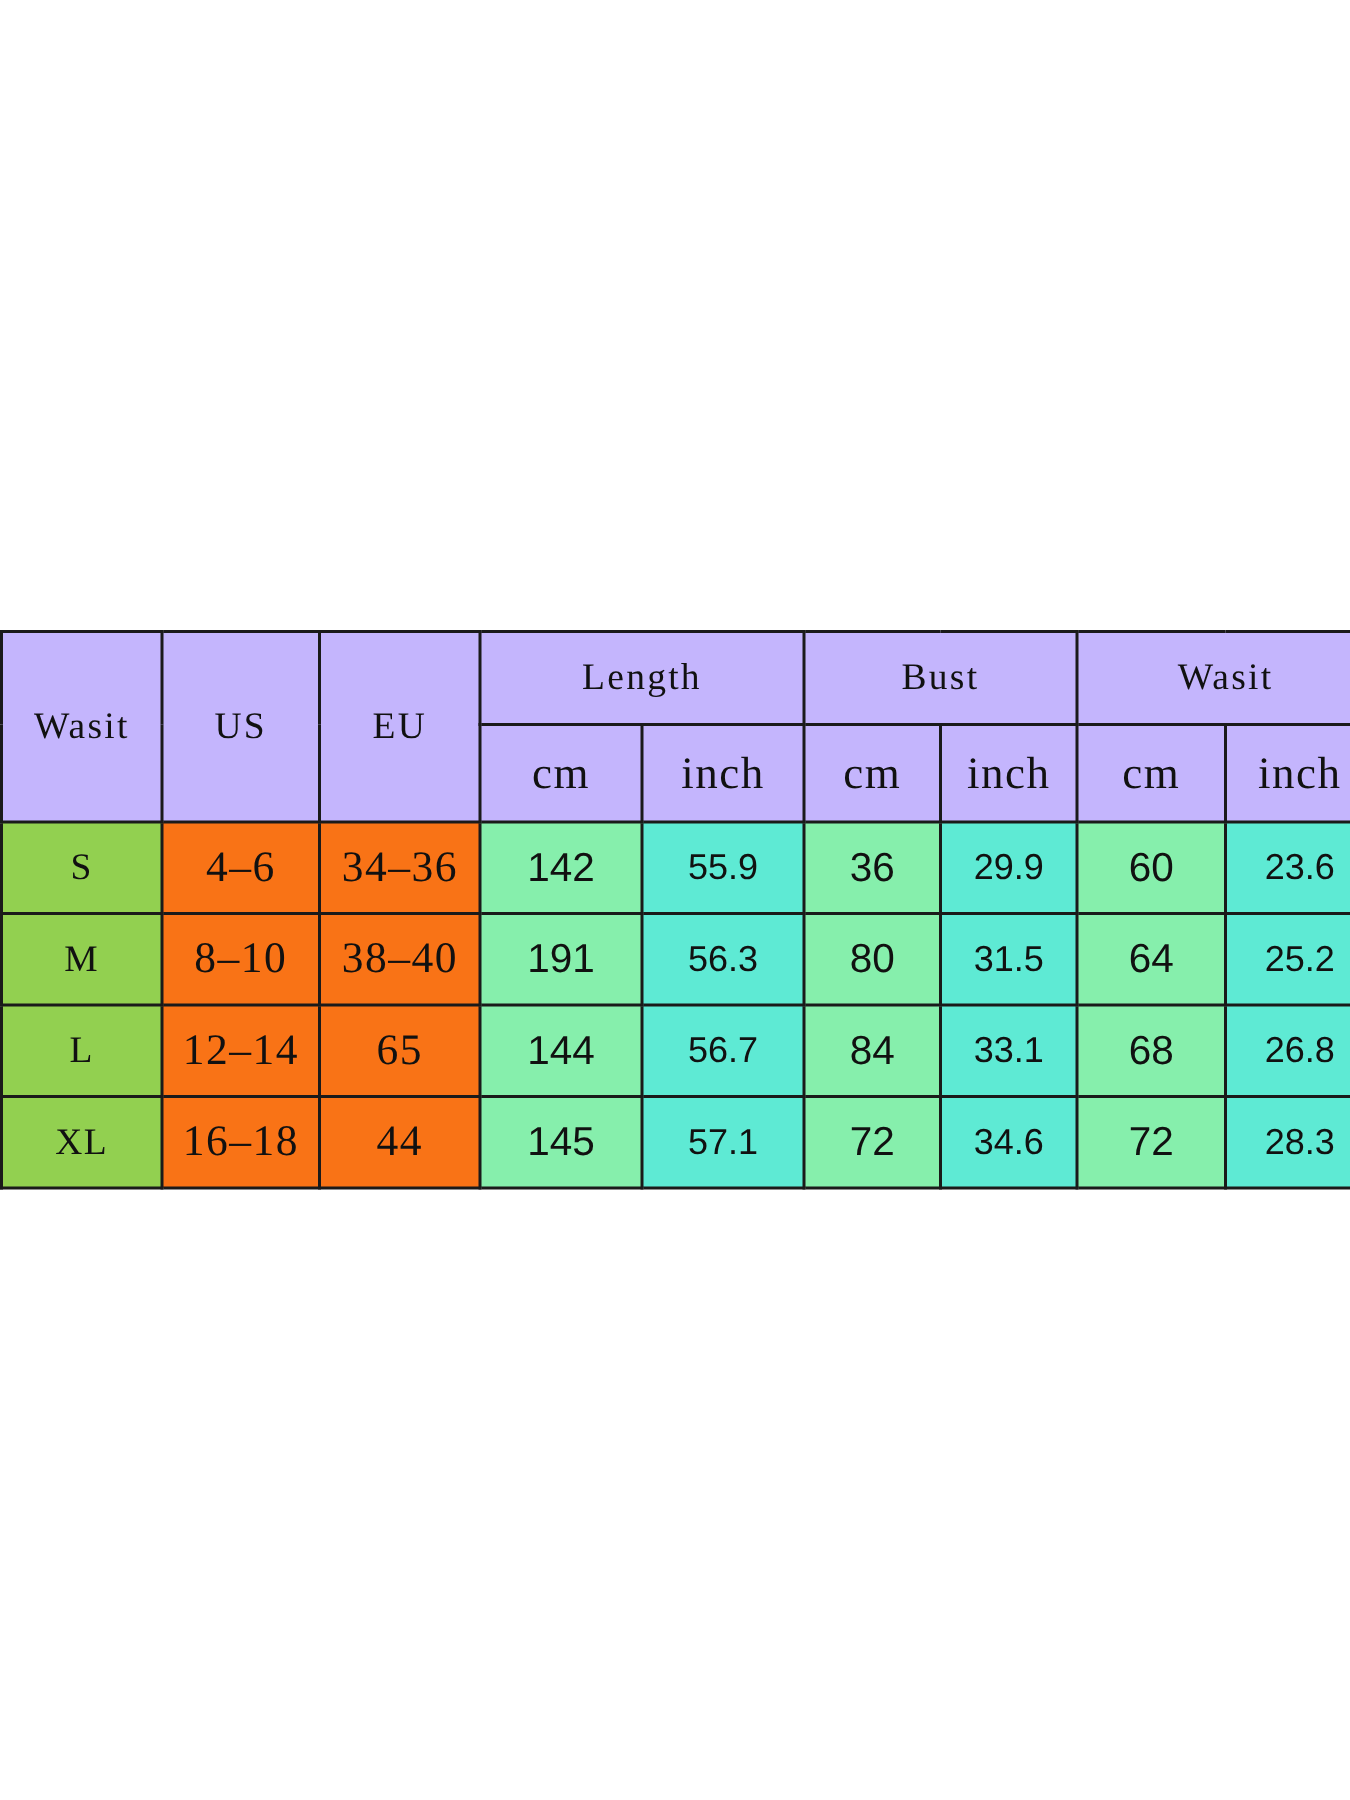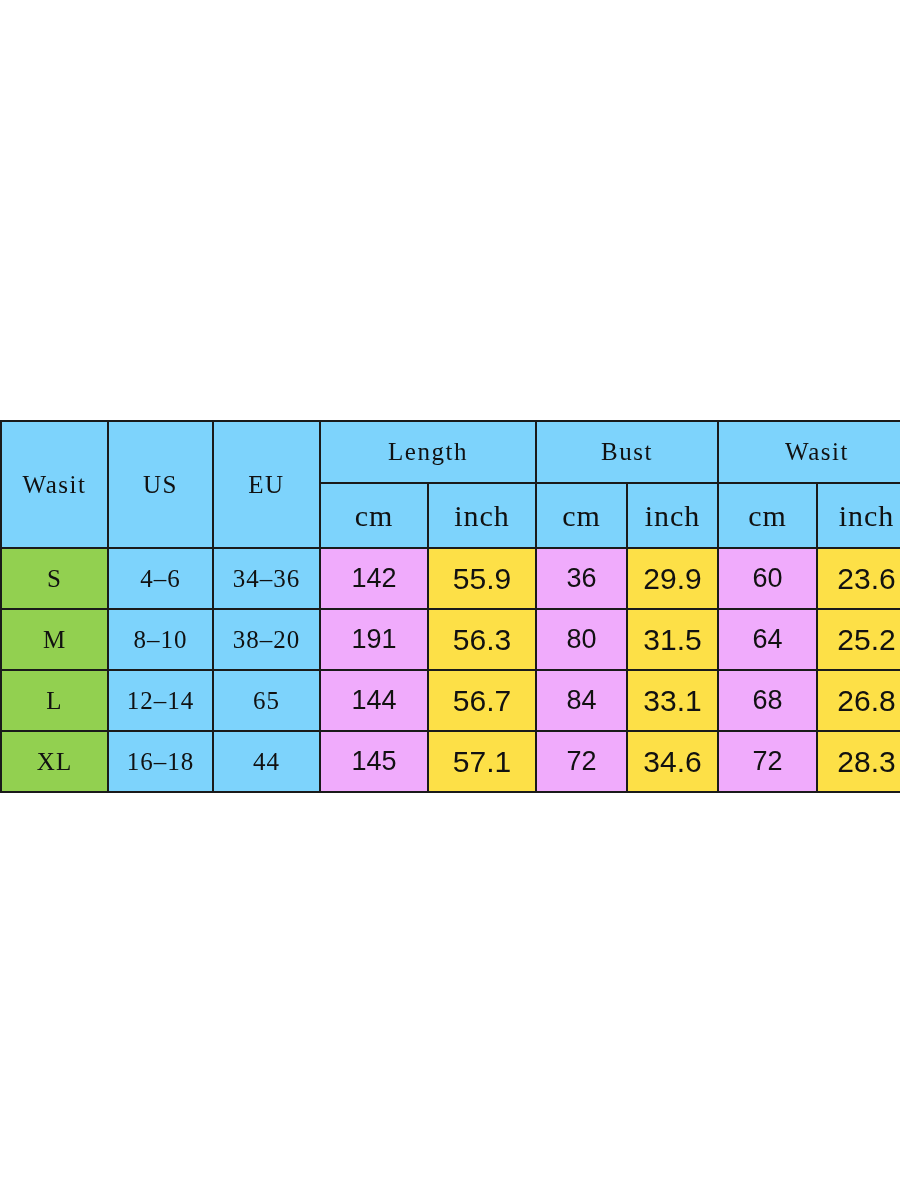--- a/index.html
+++ b/index.html
@@ -33,21 +33,21 @@
   table.size-chart th {
     border: 2px solid #1a1a1a;
     text-align: center;
     vertical-align: middle;
     padding: 0;
     font-weight: normal;
   }
 
   
   .hdr {
-    background: #7dd3fc;
+    background: #c4b5fd;
     color: #111111;
     font-family: "Liberation Serif", serif;
     font-size: 25px;
     letter-spacing: 1.5px;
     margin-top: 40px;
   }
   .hdr-tall { height: 123px; }
   .hdr-group { height: 60px; }
   .hdr-unit {
     height: 63px;
@@ -60,38 +60,38 @@
 
   td.c-size {
     background: #92d050;
     font-family: "Liberation Serif", serif;
     font-size: 25px;
     color: #111111;
     letter-spacing: 1px;
     padding-top: 14px;
   }
   td.c-region {
-    background: #7dd3fc;
+    background: #f97316;
     font-family: "Liberation Serif", serif;
-    font-size: 25px;
+    font-size: 29px;
     color: #111111;
     letter-spacing: 1px;
     padding-top: 14px;
   }
   td.c-cm {
-    background: #f0abfc;
+    background: #86efac;
     font-family: "Liberation Sans", sans-serif;
     font-size: 27px;
     color: #111111;
     padding-top: 12px;
   }
   td.c-inch {
-    background: #fde047;
+    background: #5eead4;
     font-family: "Liberation Sans", sans-serif;
-    font-size: 30px;
+    font-size: 24px;
     color: #111111;
     padding-top: 12px;
   }
 </style>
 </head>
 <body>
 
 <div id="size-chart-wrap">
   <table class="size-chart">
     <thead>
@@ -120,21 +120,21 @@
         <td class="c-cm">142</td>
         <td class="c-inch">55.9</td>
         <td class="c-cm">36</td>
         <td class="c-inch">29.9</td>
         <td class="c-cm">60</td>
         <td class="c-inch">23.6</td>
       </tr>
       <tr>
         <td class="c-size">M</td>
         <td class="c-region">8–10</td>
-        <td class="c-region">38–20</td>
+        <td class="c-region">38–40</td>
         <td class="c-cm">191</td>
         <td class="c-inch">56.3</td>
         <td class="c-cm">80</td>
         <td class="c-inch">31.5</td>
         <td class="c-cm">64</td>
         <td class="c-inch">25.2</td>
       </tr>
       <tr>
         <td class="c-size">L</td>
         <td class="c-region">12–14</td>

